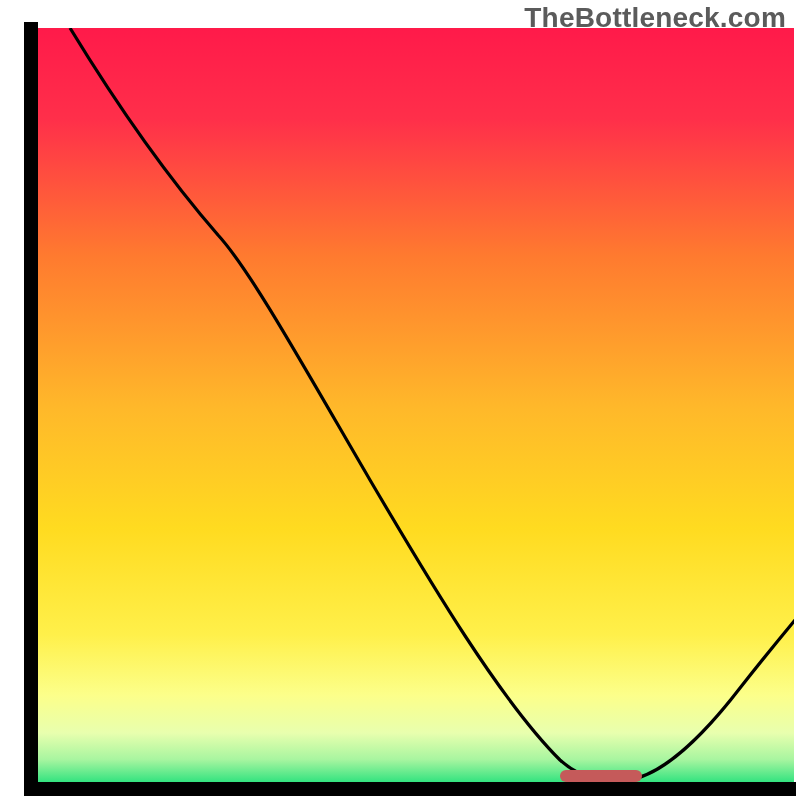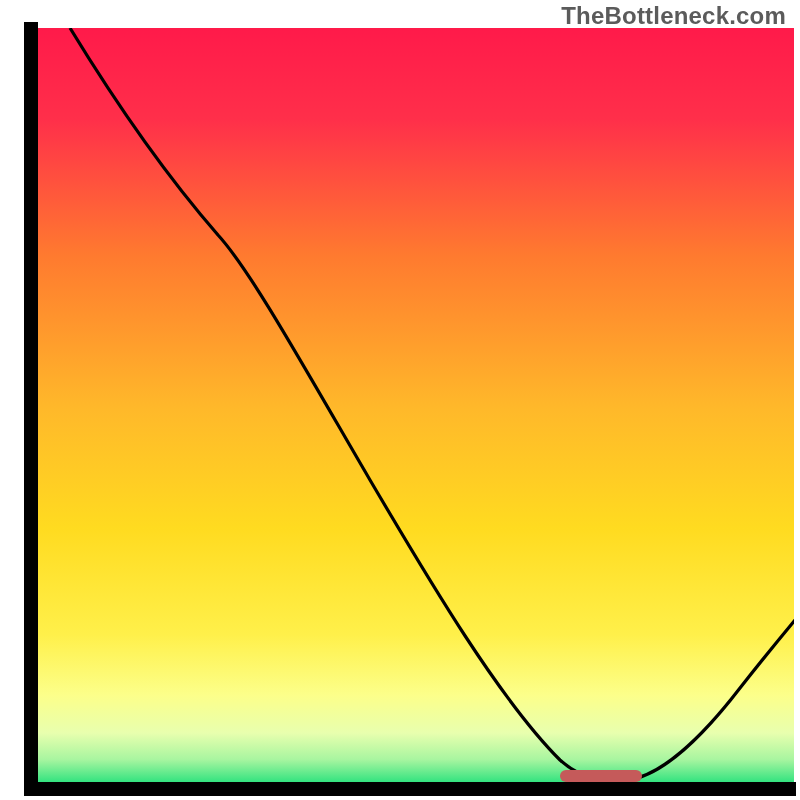--- a/index.html
+++ b/index.html
@@ -16,21 +16,21 @@
     height: 800px;
   }
   svg {
     display: block;
   }
   .wm {
     position: absolute;
     top: 2px;
     right: 14px;
     color: #5b5b5b;
-    font-size: 24px;
+    font-size: 28px;
     font-weight: 600;
     letter-spacing: 0.2px;
   }
 </style>
 </head>
 <body>
 
 <div class="stage">
 
   <svg width="800" height="800" viewBox="0 0 800 800">

